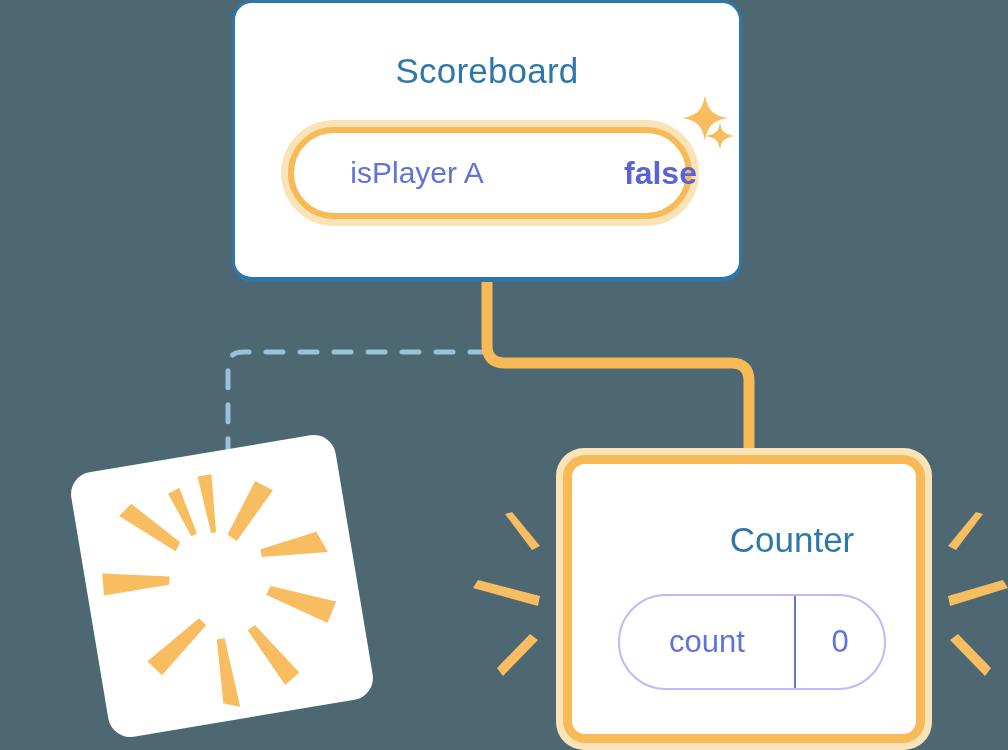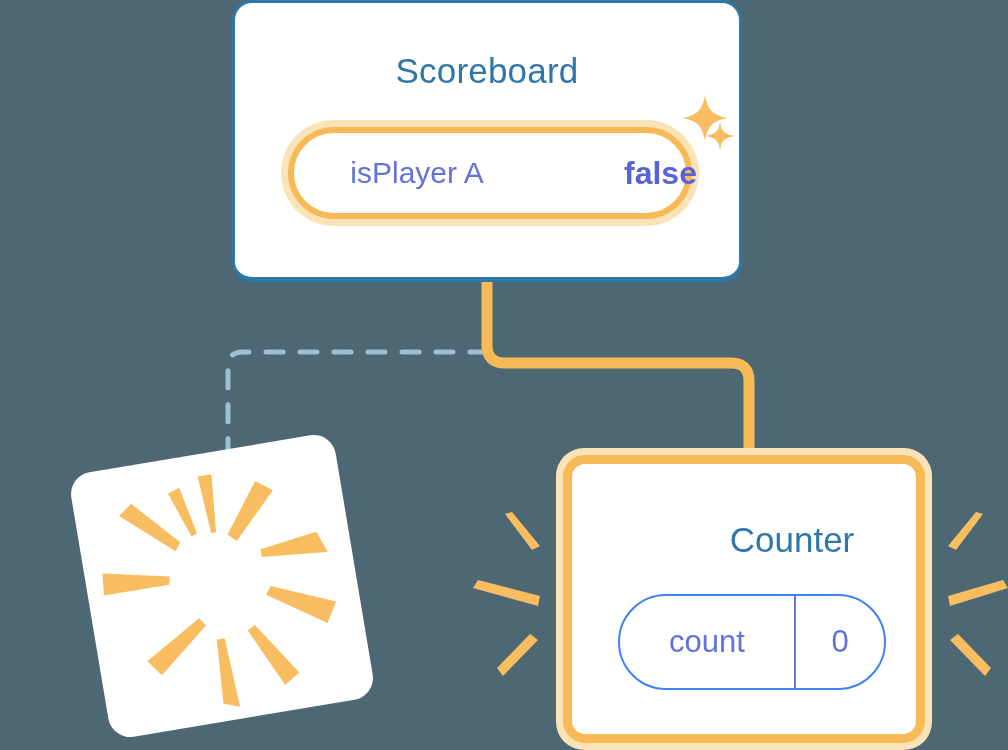--- a/index.html
+++ b/index.html
@@ -141,21 +141,21 @@
     font-weight: 400;
     margin-left: 48px;
   }
   .pill-plain {
     position: absolute;
     left: 46px;
     top: 130px;
     width: 268px;
     height: 96px;
     border-radius: 48px;
-    border: 2px solid #3b82f6;
+    border: 2px solid #c4b5fd;
     background: #ffffff;
     box-sizing: border-box;
     display: flex;
     align-items: stretch;
   }
   .pill-plain .pill-key {
     flex: 0 0 174px;
     display: flex;
     align-items: center;
     justify-content: center;

